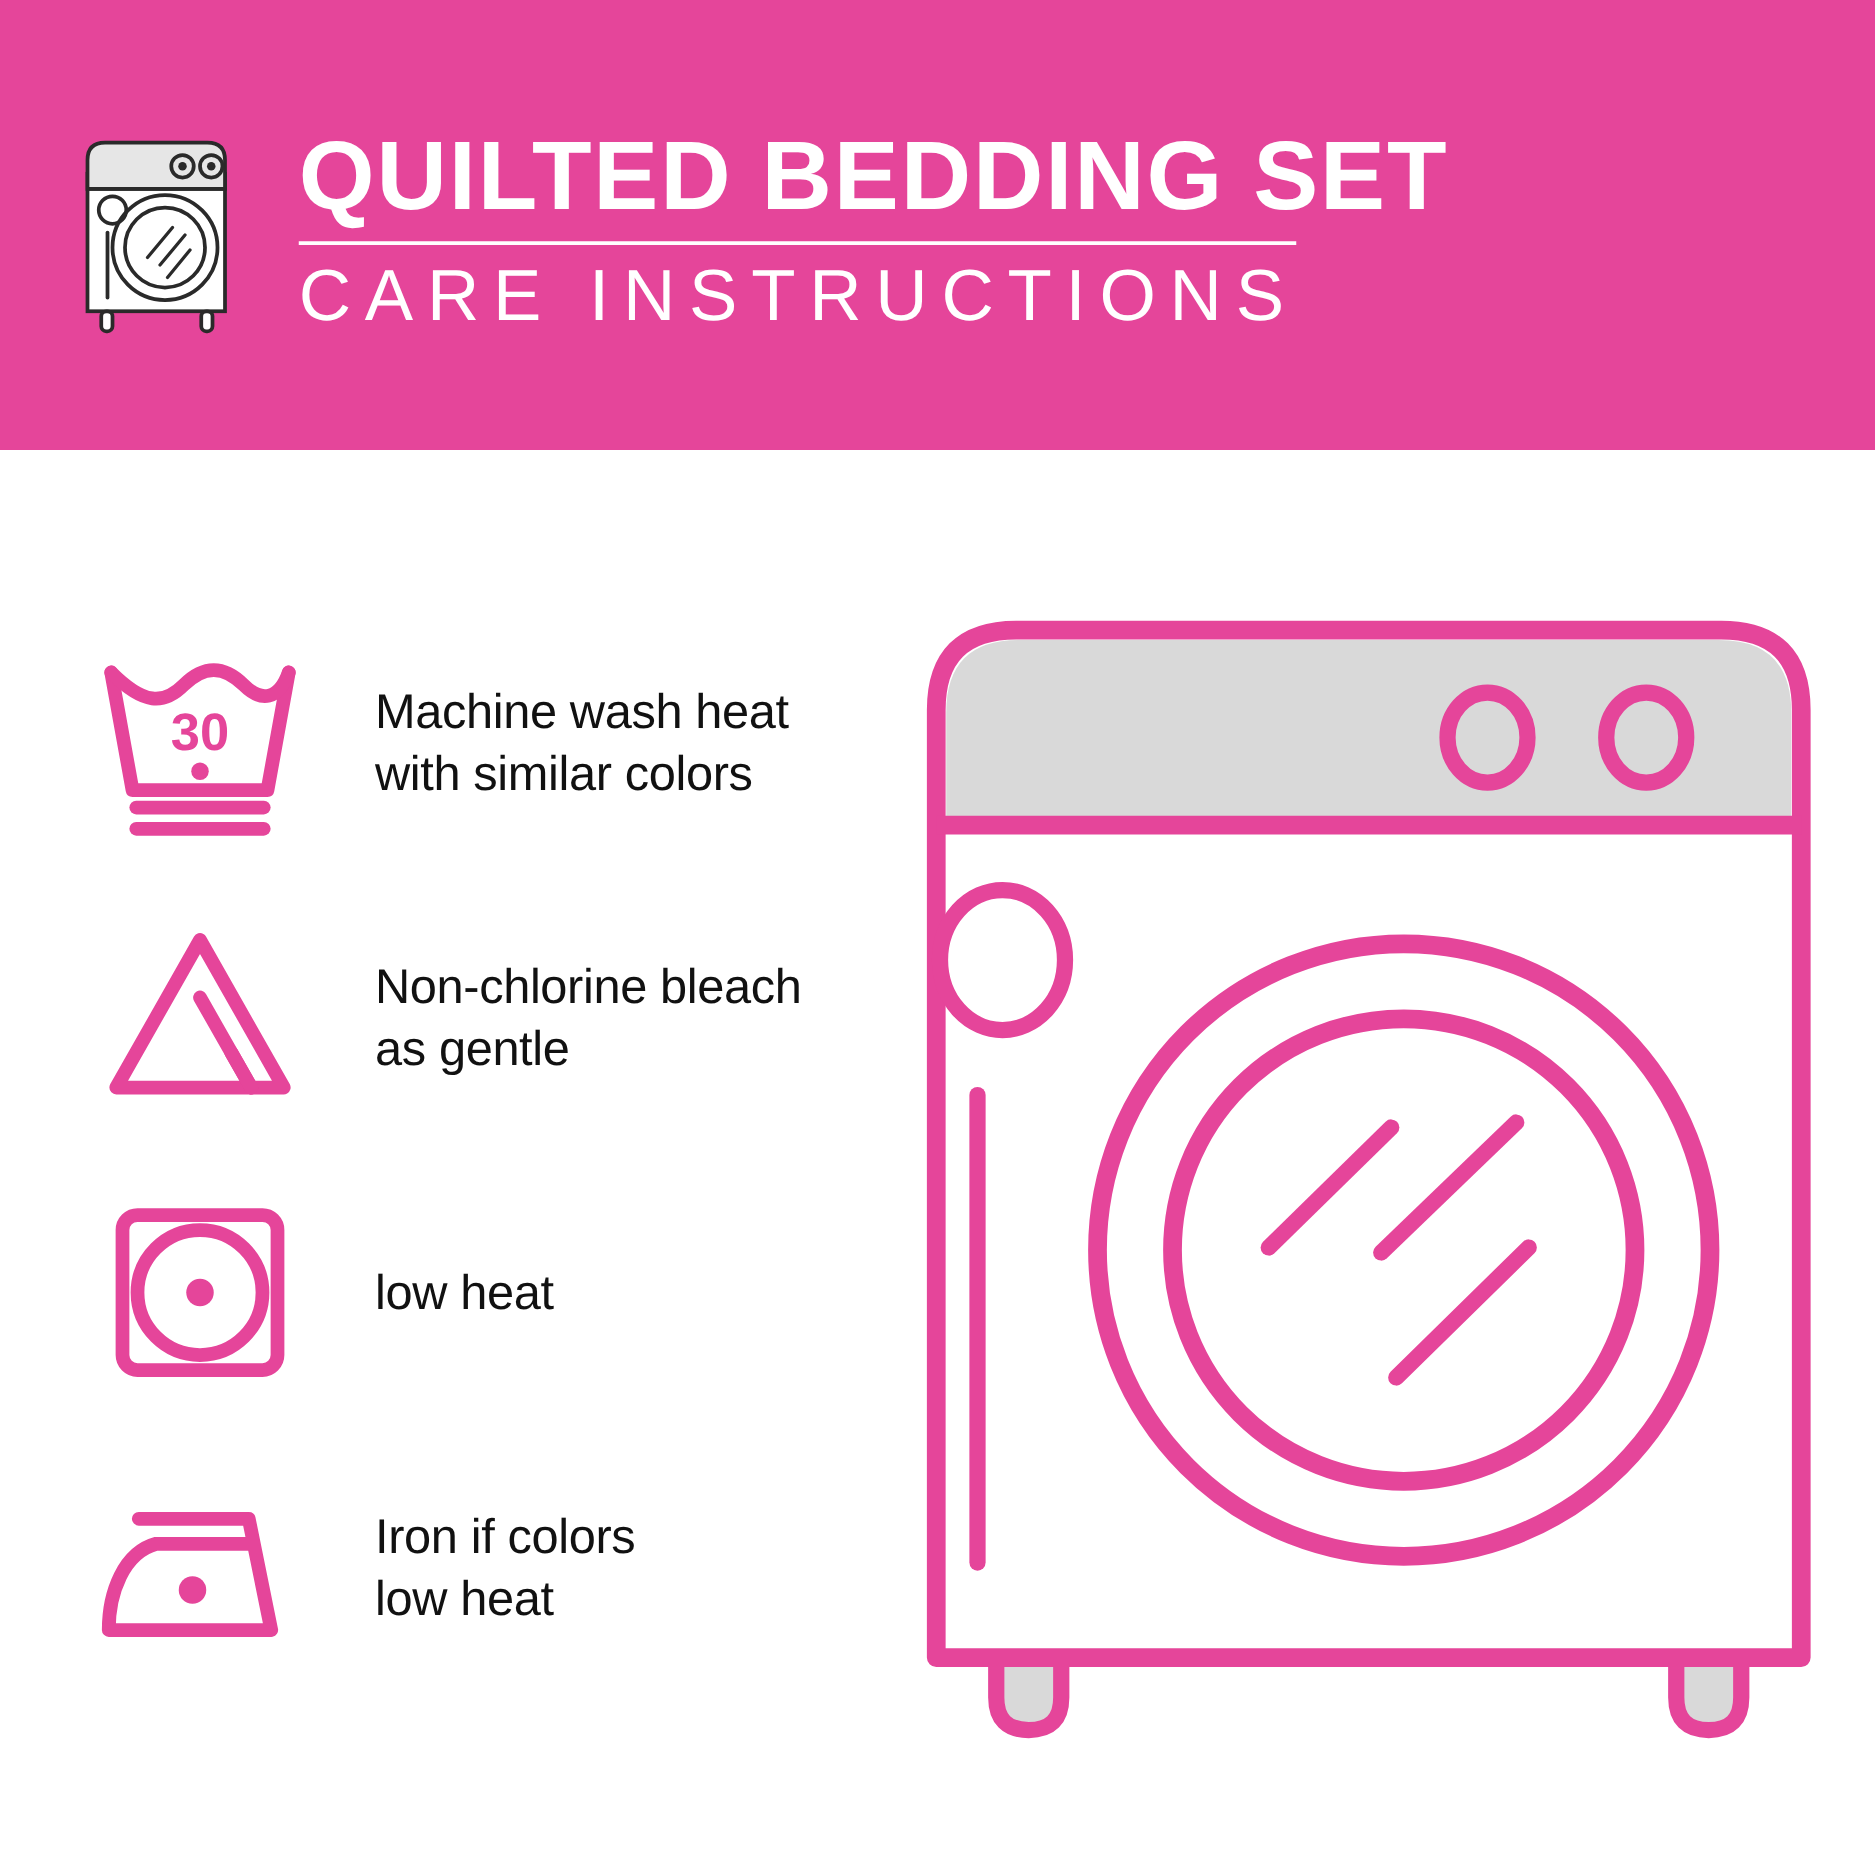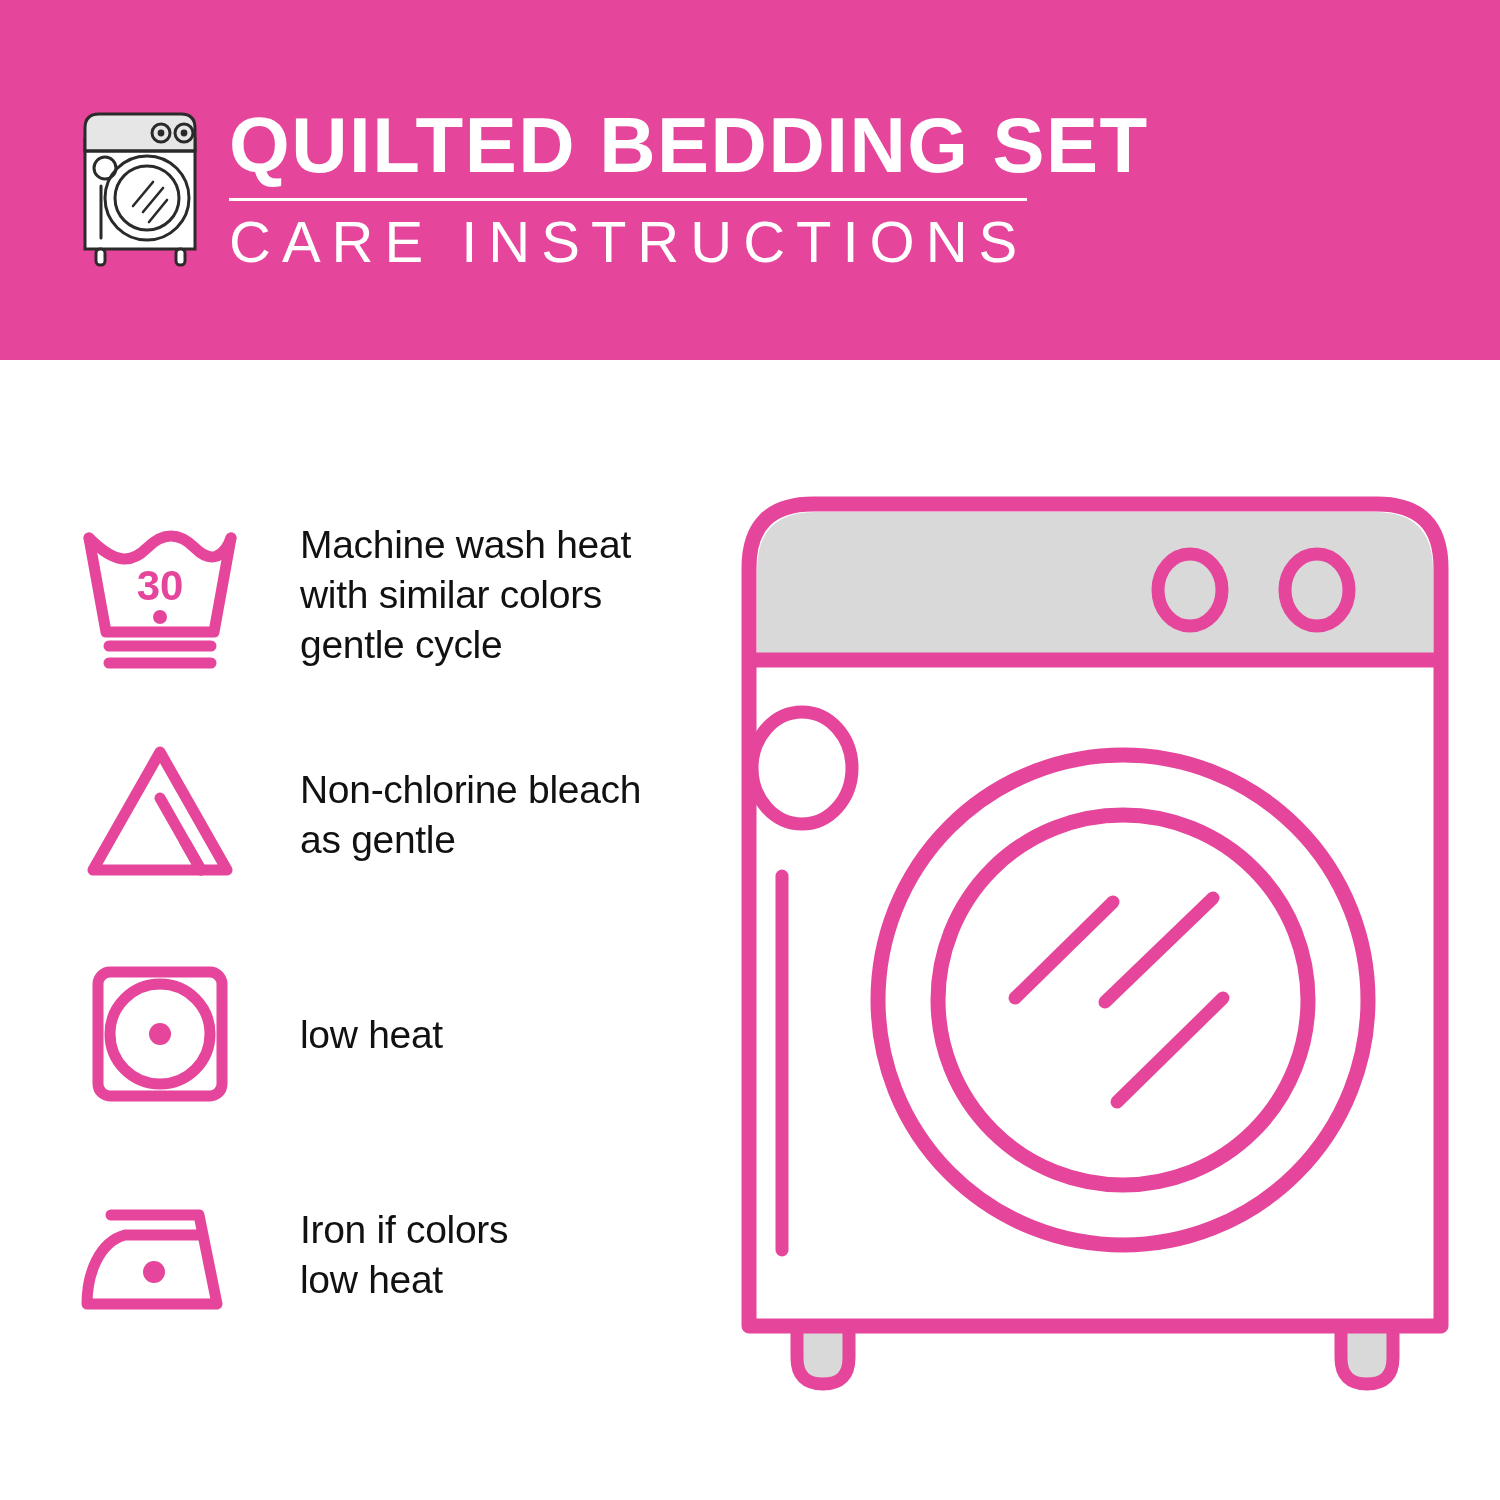--- a/index.html
+++ b/index.html
@@ -20,25 +20,26 @@
     position: absolute;
     left: 0;
     top: 0;
     width: 1500px;
     height: 360px;
     background: #e5459a;
     box-sizing: border-box;
   }
   .header-inner {
     position: absolute;
-    left: 77px;
+    left: 62px;
     top: 96px;
     display: flex;
     flex-direction: row;
-    align-items: flex-end;
+    align-items: center;
+    gap: 25px;
   }
   .header-logo {
     width: 130px;
     height: 165px;
     flex: 0 0 auto;
     margin-top: 10px;
   }
   .header-titles {
     margin-left: 22px;
     display: flex;
@@ -178,21 +179,20 @@
             <line x1="34" y1="126" x2="136" y2="126"></line>
             <line x1="34" y1="143" x2="136" y2="143"></line>
           </g>
           <text x="85" y="80" font-family="&quot;Liberation Sans&quot;, sans-serif" font-size="42" font-weight="bold" fill="#e5459a" text-anchor="middle">30</text>
           <circle cx="85" cy="97" r="7" fill="#e5459a"></circle>
         </svg>
       </div>
       <div class="care-text">
         <span class="tline">Machine wash heat</span>
         <span class="tline">with similar colors</span>
-        <span class="tline">gentle cycle</span>
       </div>
     </div>
 
     <div class="care-row">
       <div class="care-icon">
         <svg viewBox="0 0 170 150" width="170" height="150" xmlns="http://www.w3.org/2000/svg">
           <g fill="none" stroke="#e5459a" stroke-width="11" stroke-linecap="round" stroke-linejoin="round">
             <path d="M85 12 L152 130 L18 130 Z"></path>
             <line x1="85" y1="58" x2="126" y2="130"></line>
             <line x1="110" y1="102" x2="126" y2="130"></line>

